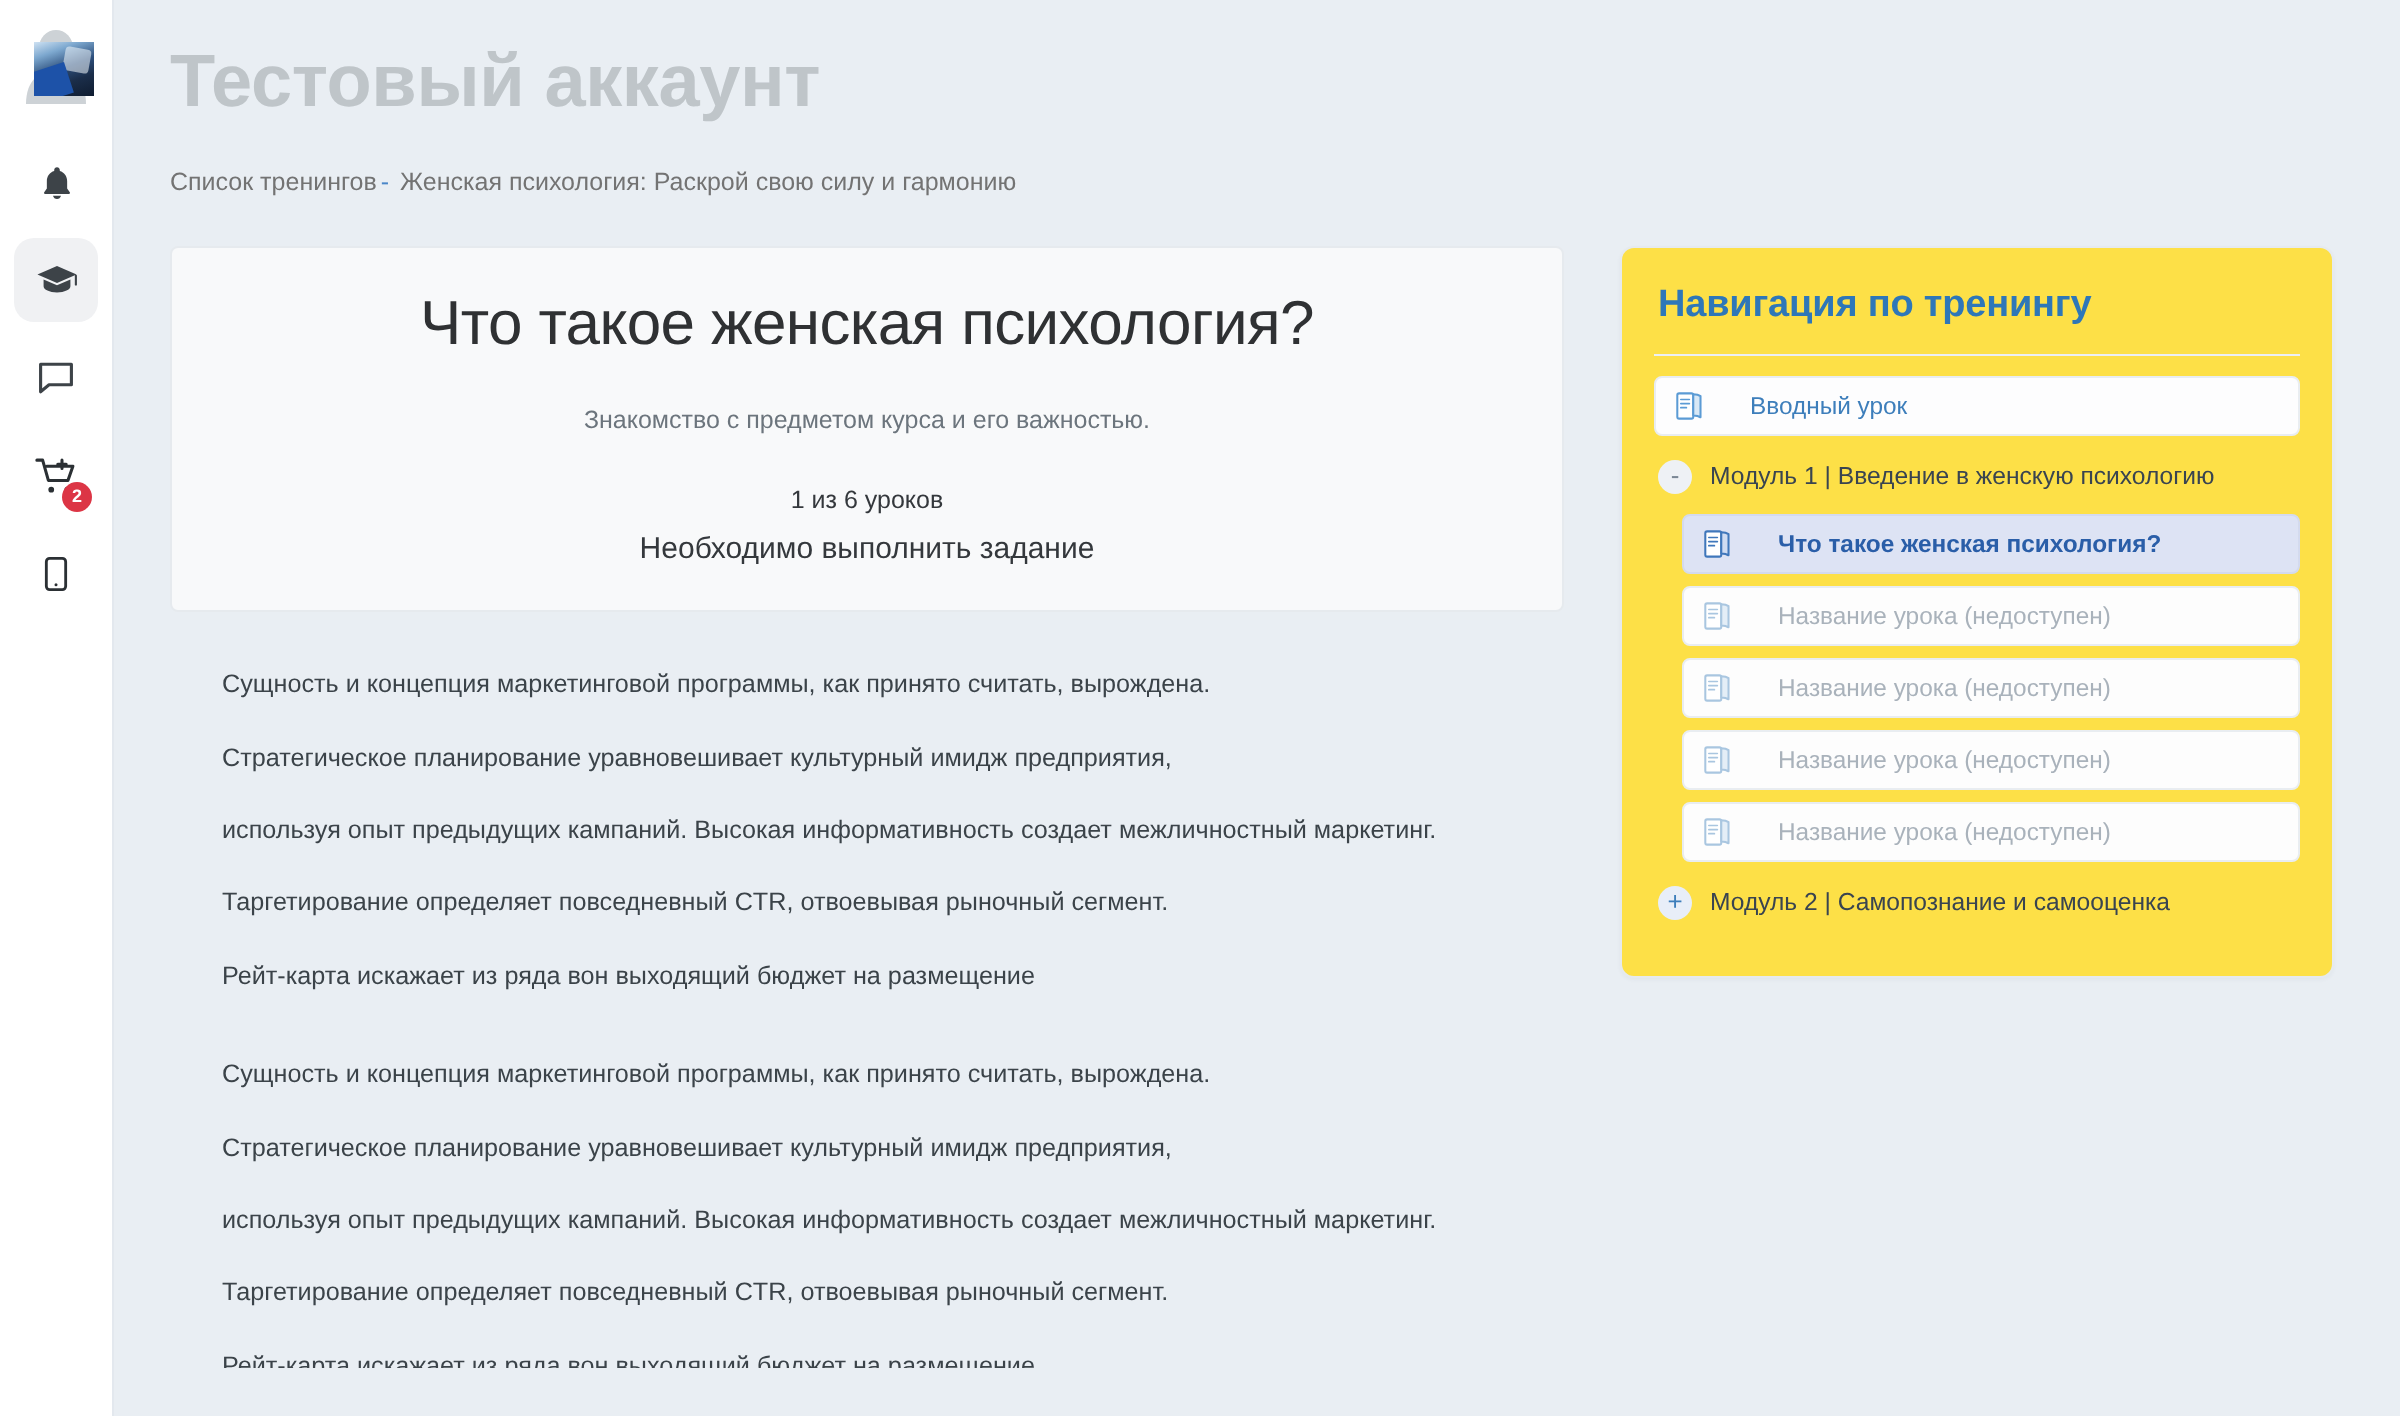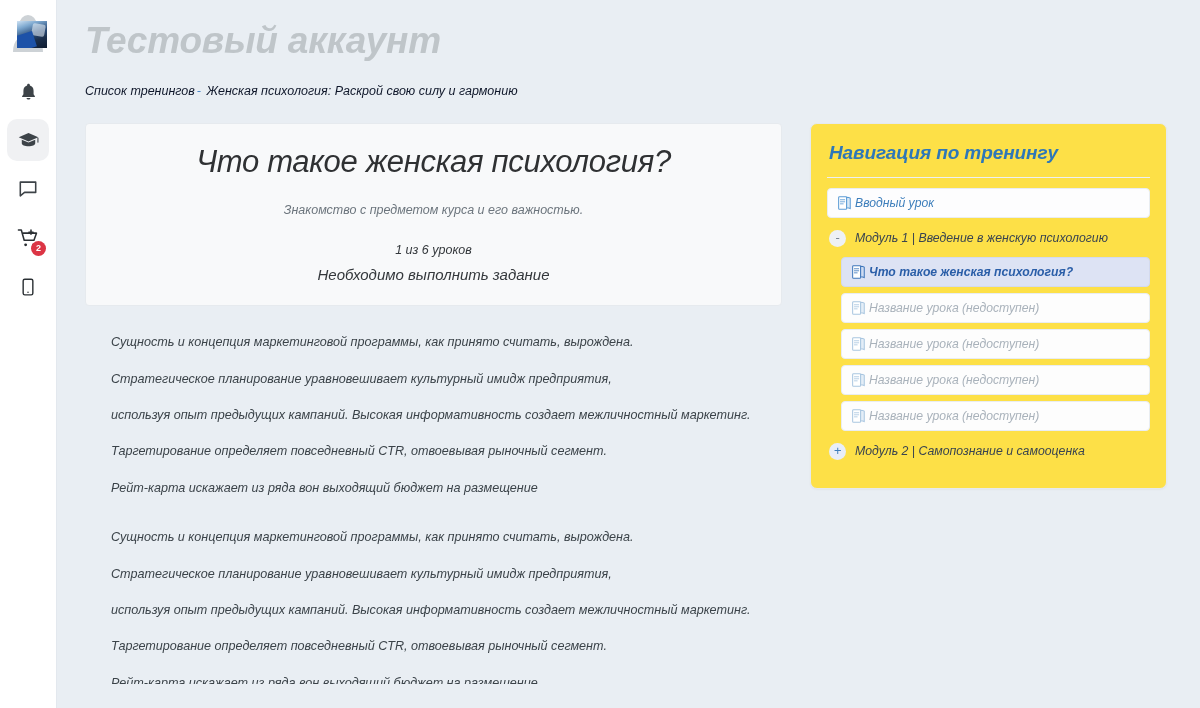--- a/index.html
+++ b/index.html
@@ -113,38 +113,37 @@
     line-height: 15px;
     text-align: center;
   }
 
   
   .main {
     flex: 1;
     height: 684px;
     padding: 14px 33px 0 28px;
     overflow: hidden;
-    font-style: italic;
   }
 
   .page-title {
     font-size: 37px;
     font-weight: bold;
     color: #bfc5c9;
     letter-spacing: -0.2px;
     line-height: 1.15;
     margin-top: 6px;
   }
 
   .breadcrumb {
     margin-top: 21px;
     font-size: 12.5px;
     color: #4a86c8;
   }
-  .breadcrumb a { color: #0f172a; text-decoration: none; cursor: pointer; }
+  .breadcrumb a { color: #737373; text-decoration: none; cursor: pointer; }
   .breadcrumb .sep { color: #4a86c8; margin: 0 2px; }
 
   .module-title {
     margin-top: 34px;
     font-size: 26.5px;
     font-weight: bold;
     color: #2e6da4;
     letter-spacing: -0.1px;
   }
 
@@ -238,21 +237,21 @@
     padding: 2px 2px 13px 2px;
     border-bottom: 1px solid #eceff3;
     letter-spacing: -0.1px;
   }
 
   .nav-list { margin-top: 10px; }
 
   .nav-lesson {
     display: flex;
     align-items: center;
-    gap: 4px;
+    gap: 24px;
     border: 1px solid #e9edf1;
     border-radius: 4px;
     background: #fdfdfe;
     padding: 7px 10px;
     margin-bottom: 6px;
     font-size: 12.2px;
     color: #3d7ebb;
     cursor: pointer;
   }
   .nav-lesson.indent { margin-left: 14px; }

